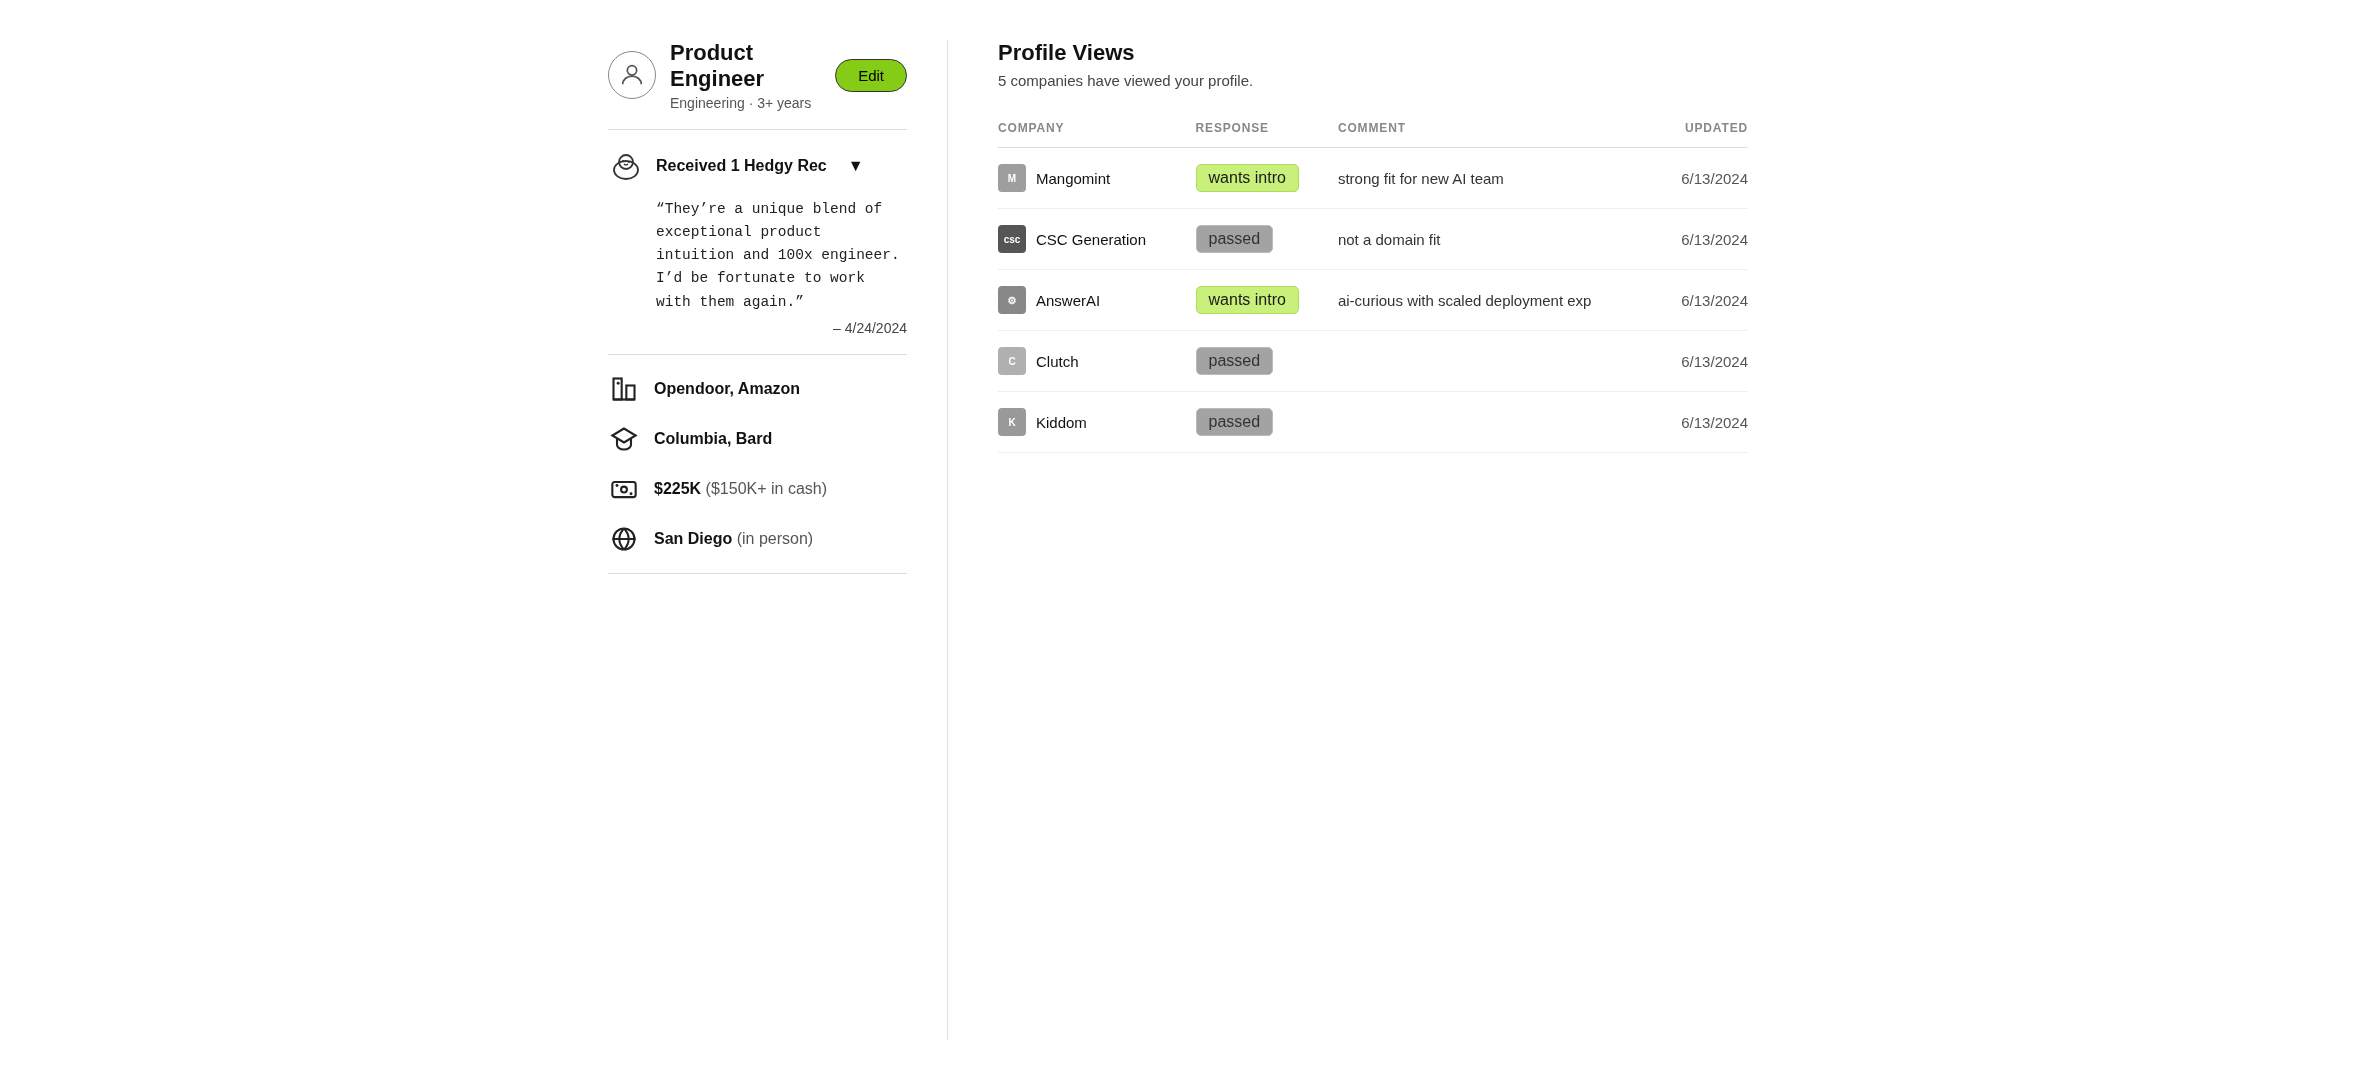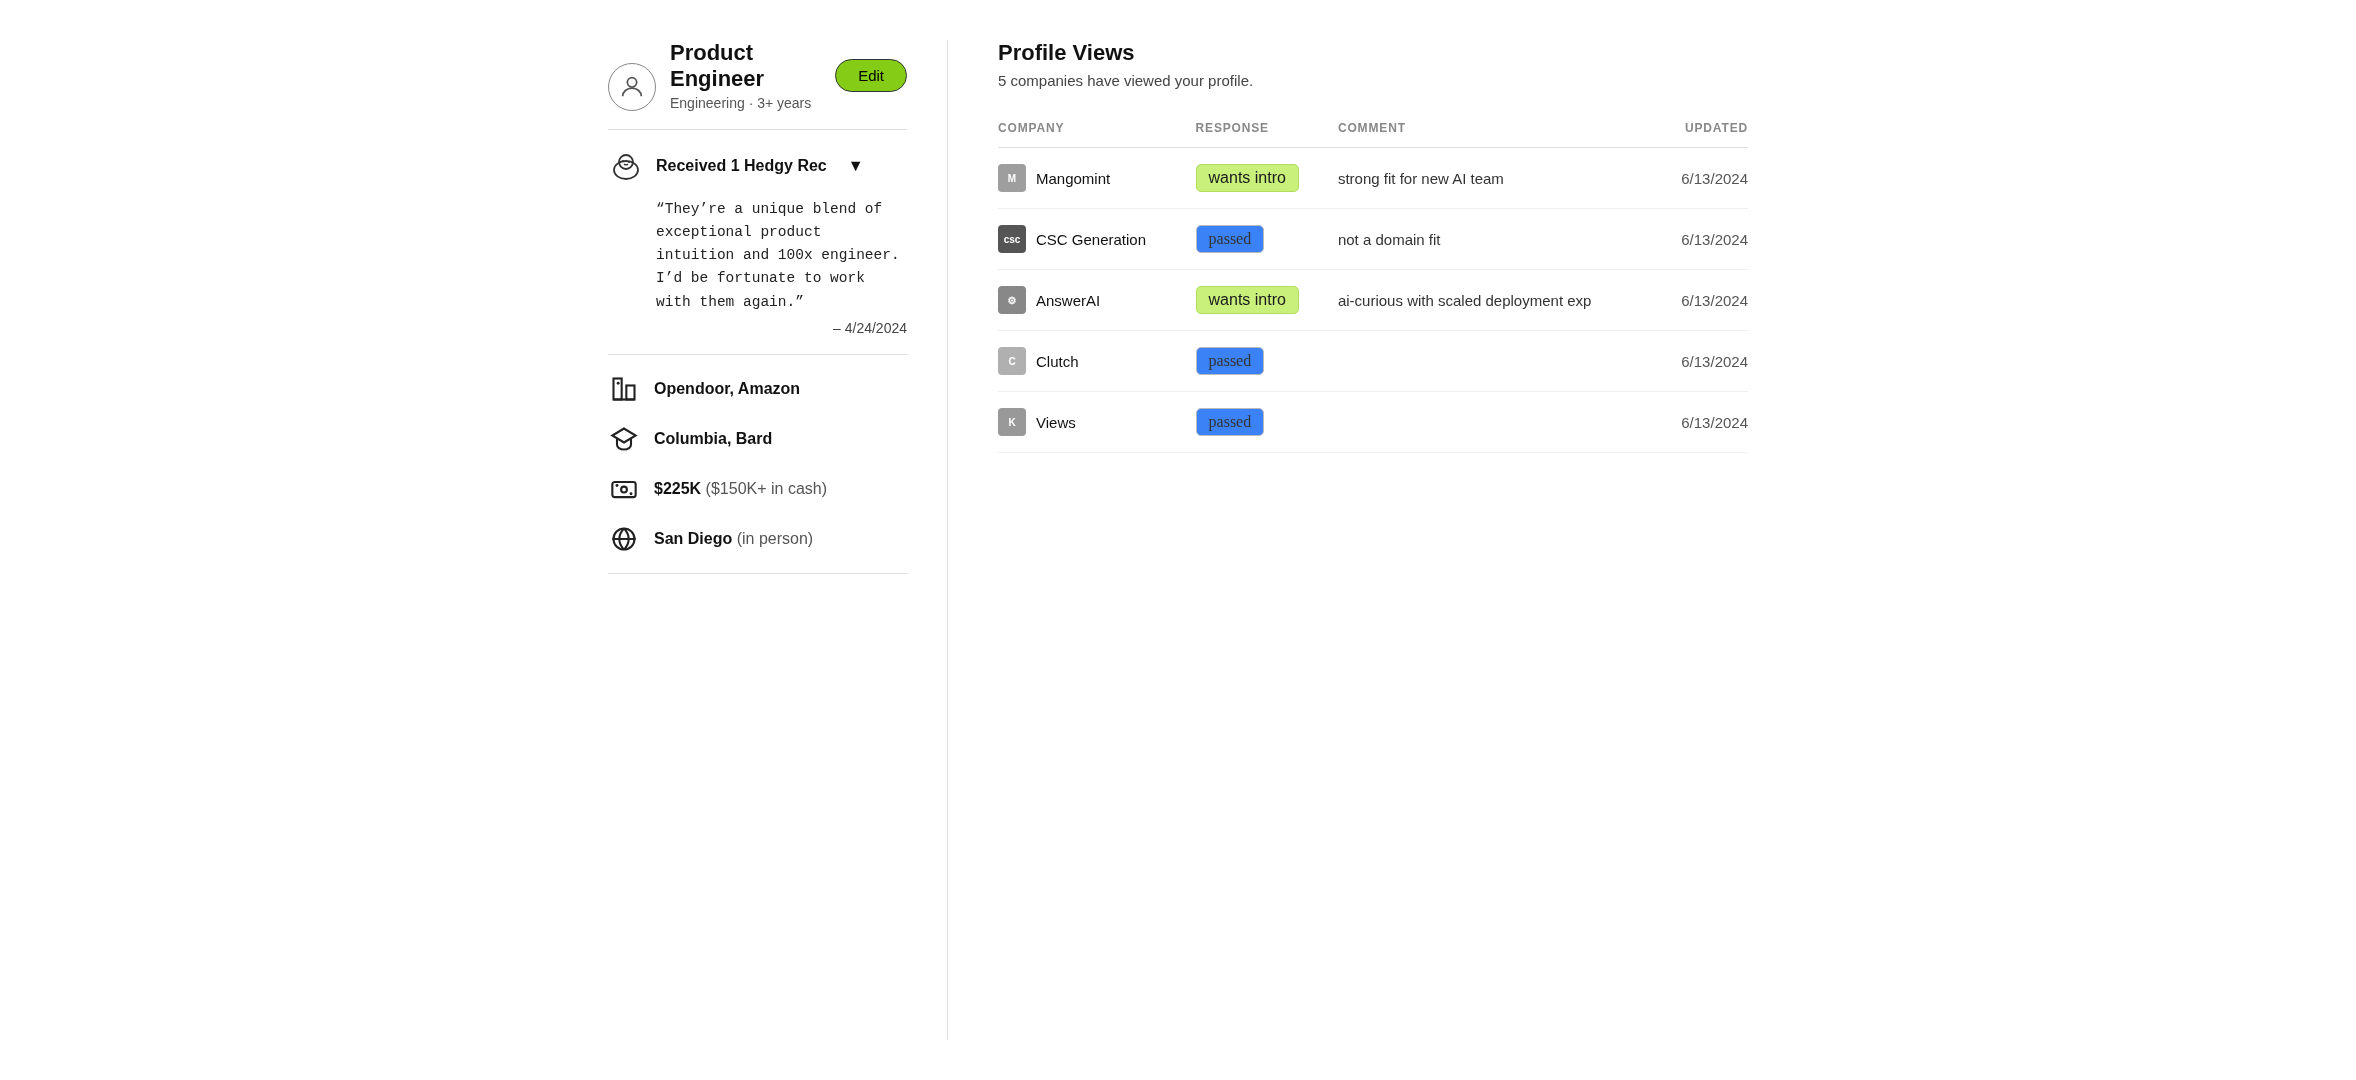--- a/index.html
+++ b/index.html
@@ -24,21 +24,21 @@
       border-right: 1px solid #e0e0e0;
     }
     .profile-header {
       display: flex;
       align-items: center;
       justify-content: space-between;
       margin-bottom: 18px;
     }
     .profile-header-left {
       display: flex;
-      align-items: flex-end;
+      align-items: center;
       gap: 14px;
     }
     .avatar-circle {
       width: 48px;
       height: 48px;
       border-radius: 50%;
       border: 1.5px solid #888;
       display: flex;
       align-items: center;
       justify-content: center;
@@ -211,24 +211,23 @@
       border-radius: 5px;
       font-size: 16px;
       font-weight: 500;
     }
     .badge-wants-intro {
       background: #c8f07a;
       color: #1a1a1a;
       border: 1px solid #b0dd5e;
     }
     .badge-passed {
-      background: #3b82f6;
+      background: #a3a3a3;
       color: #333;
       border: 1px solid #bbb;
-      font-family: Liberation Serif, serif;
     }
     .comment-cell {
       color: #333;
       font-size: 14.5px;
     }
   </style>
 </head>
 <body>
 
 <div class="page">
@@ -388,21 +387,21 @@
     </div>
             </td>
             <td><span class="badge badge-passed">passed</span></td>
             <td class="comment-cell"></td>
             <td class="right-align">6/13/2024</td>
           </tr>
           <tr>
             <td>
     <div class="company-cell">
       <div class="company-logo" style="background:#999">K</div>
-      <span>Views</span>
+      <span>Kiddom</span>
     </div>
             </td>
             <td><span class="badge badge-passed">passed</span></td>
             <td class="comment-cell"></td>
             <td class="right-align">6/13/2024</td>
           </tr>
         </tbody>
     </table>
   </div>
 </div>

